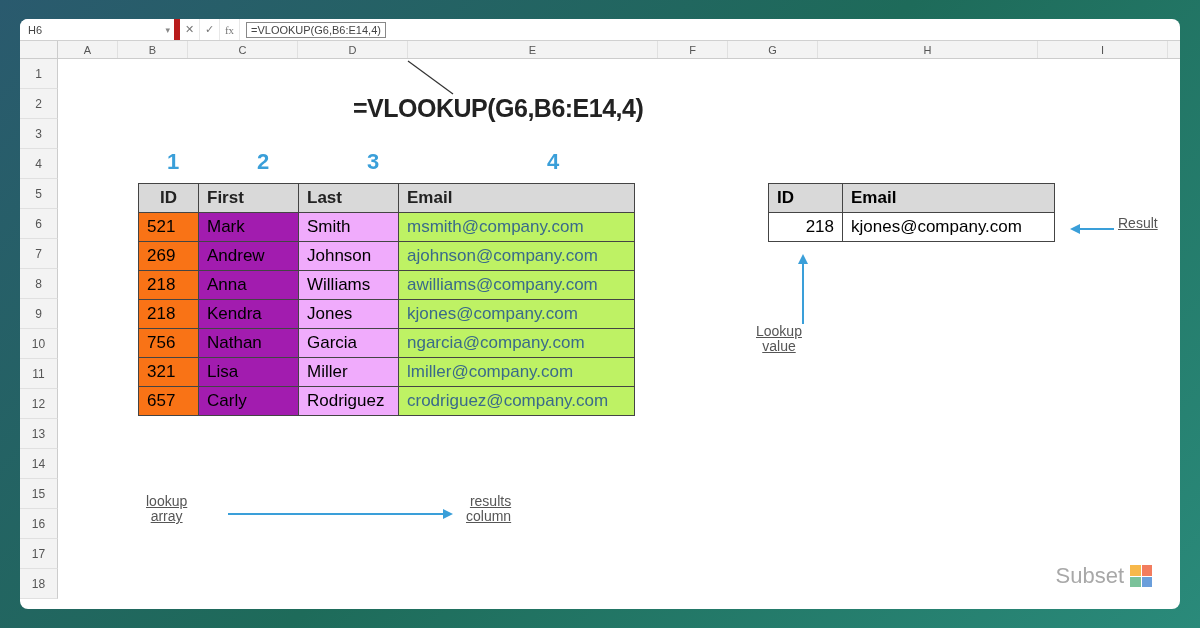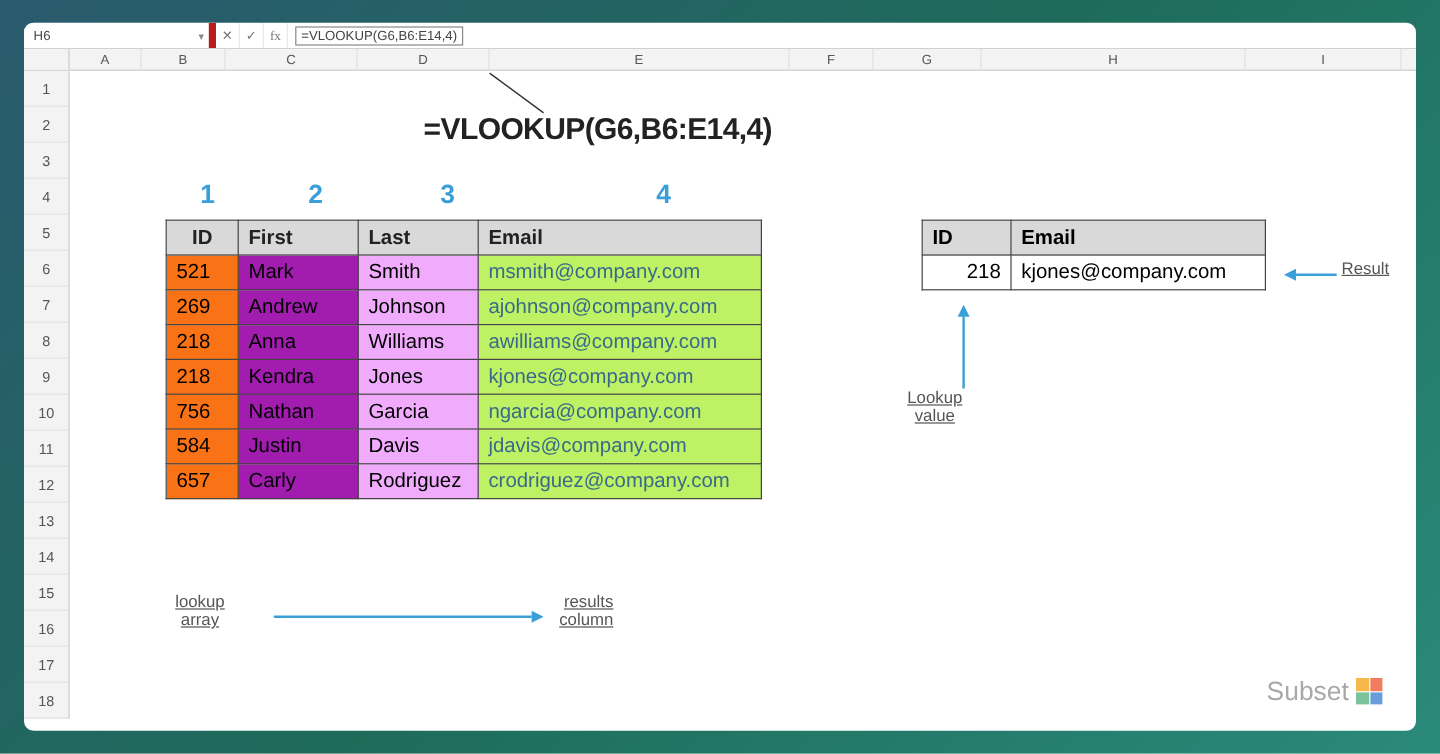--- a/index.html
+++ b/index.html
@@ -339,24 +339,24 @@
               <td class="last">Jones</td>
               <td class="email">kjones@company.com</td>
             </tr>
             <tr>
               <td class="id">756</td>
               <td class="first">Nathan</td>
               <td class="last">Garcia</td>
               <td class="email">ngarcia@company.com</td>
             </tr>
             <tr>
-              <td class="id">584</td>
-              <td class="first">Justin</td>
-              <td class="last">Davis</td>
-              <td class="email">jdavis@company.com</td>
+              <td class="id">321</td>
+              <td class="first">Lisa</td>
+              <td class="last">Miller</td>
+              <td class="email">lmiller@company.com</td>
             </tr>
             <tr>
               <td class="id">657</td>
               <td class="first">Carly</td>
               <td class="last">Rodriguez</td>
               <td class="email">crodriguez@company.com</td>
             </tr>
           </tbody>
       </table>
 

